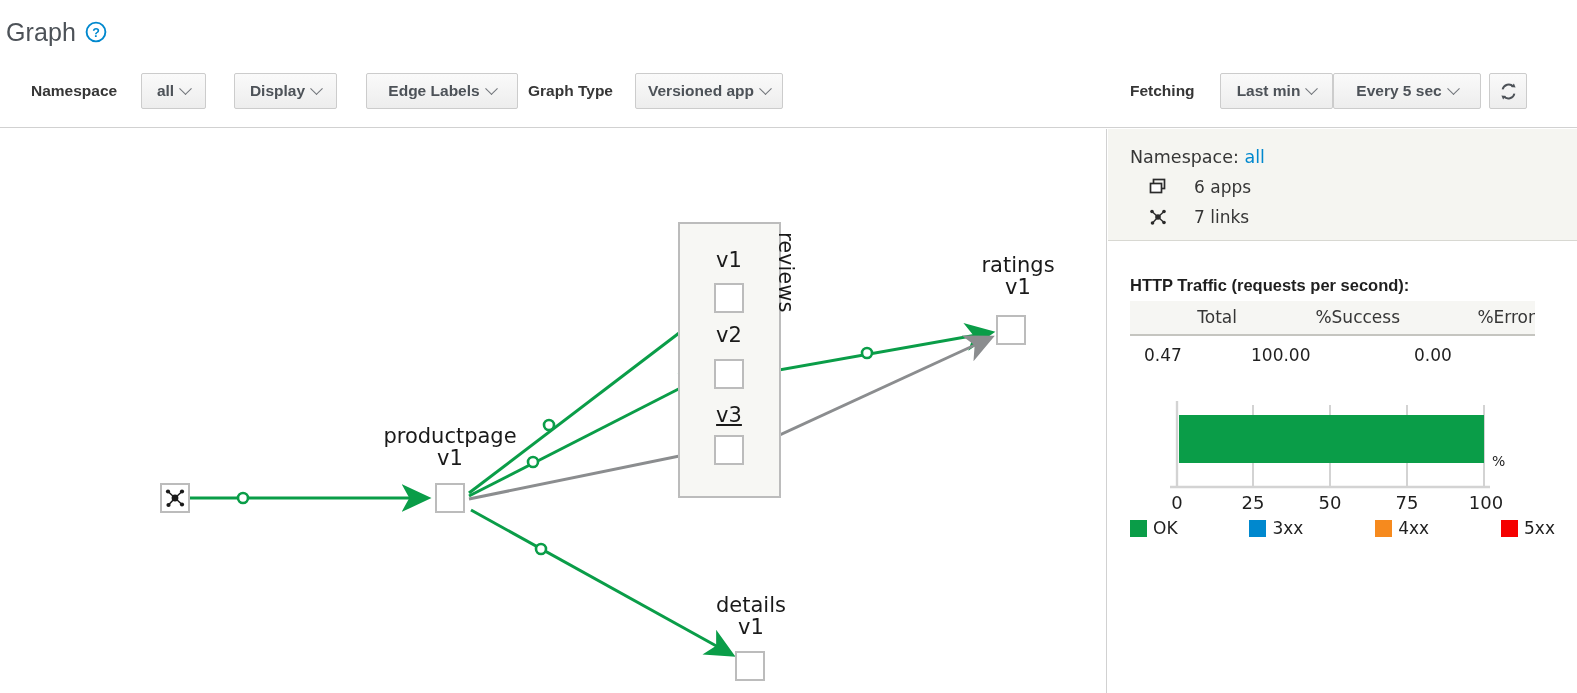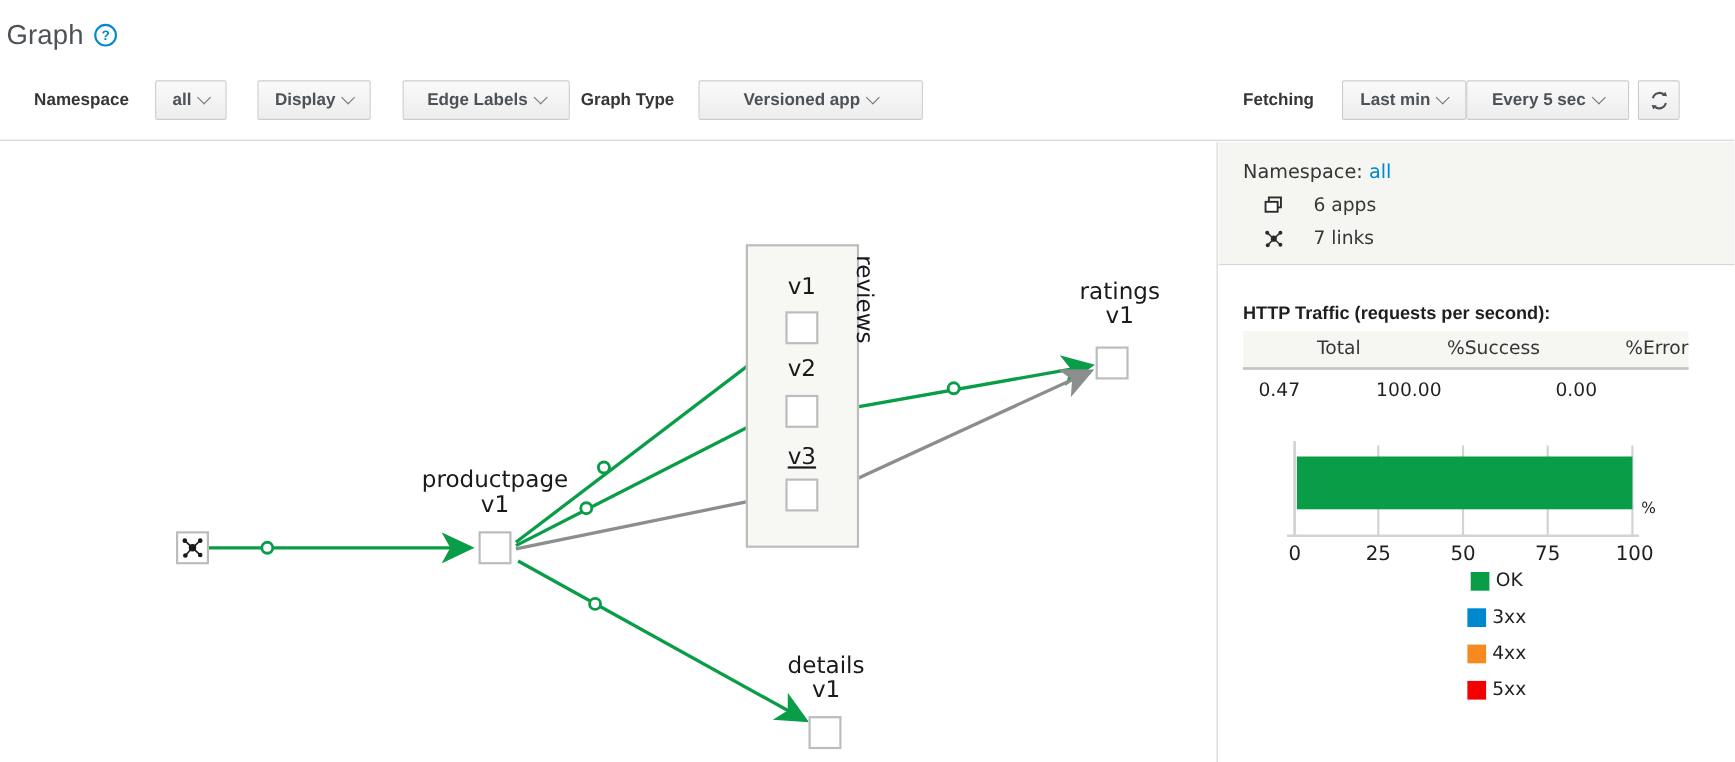--- a/index.html
+++ b/index.html
@@ -151,22 +151,22 @@
     font-family: "DejaVu Sans", sans-serif;
   }
   .traffic-table th.c0, .traffic-table td.c0 { width: 107px; }
   .traffic-table th.c1, .traffic-table td.c1 { width: 163px; }
 
   .chart-wrap {
     position: absolute; left: 22px; top: 262px; width: 425px; height: 160px;
   }
   .chart-wrap svg { display: block; }
   .legend {
-    position: absolute; left: 18px; top: 127px; width: 425px;
-    display: flex; align-items: center; justify-content: space-between; gap: 13px; flex-direction: column;
+    position: absolute; left: 0; top: 127px; width: 425px;
+    display: flex; align-items: center; justify-content: space-between; gap: 13px;
   }
   .legend-item { display: flex; align-items: center; gap: 6px; }
   .legend-swatch { width: 17px; height: 17px; display: block; }
   .legend-text {
     font-size: 17px; color: #1f1f1f;
     font-family: "DejaVu Sans", sans-serif;
   }
 </style>
 </head>
 <body>
@@ -195,21 +195,21 @@
     <span>Display</span>
     <span class="caret"></span>
   </div>
 
   <div class="btn" style="left:366px; top:73px; width:152px;">
     <span>Edge Labels</span>
     <span class="caret"></span>
   </div>
 
   <div class="tb-label" style="left:528px;">Graph Type</div>
-  <div class="btn" style="left:635px; top:73px; width:204px;">
+  <div class="btn" style="left:635px; top:73px; width:148px;">
     <span>Versioned app</span>
     <span class="caret"></span>
   </div>
 
   <div class="tb-label" style="left:1130px;">Fetching</div>
   <div class="btn" style="left:1220px; top:73px; width:113px;">
     <span>Last min</span>
     <span class="caret"></span>
   </div>
   <div class="btn" style="left:1333px; top:73px; width:148px;">

